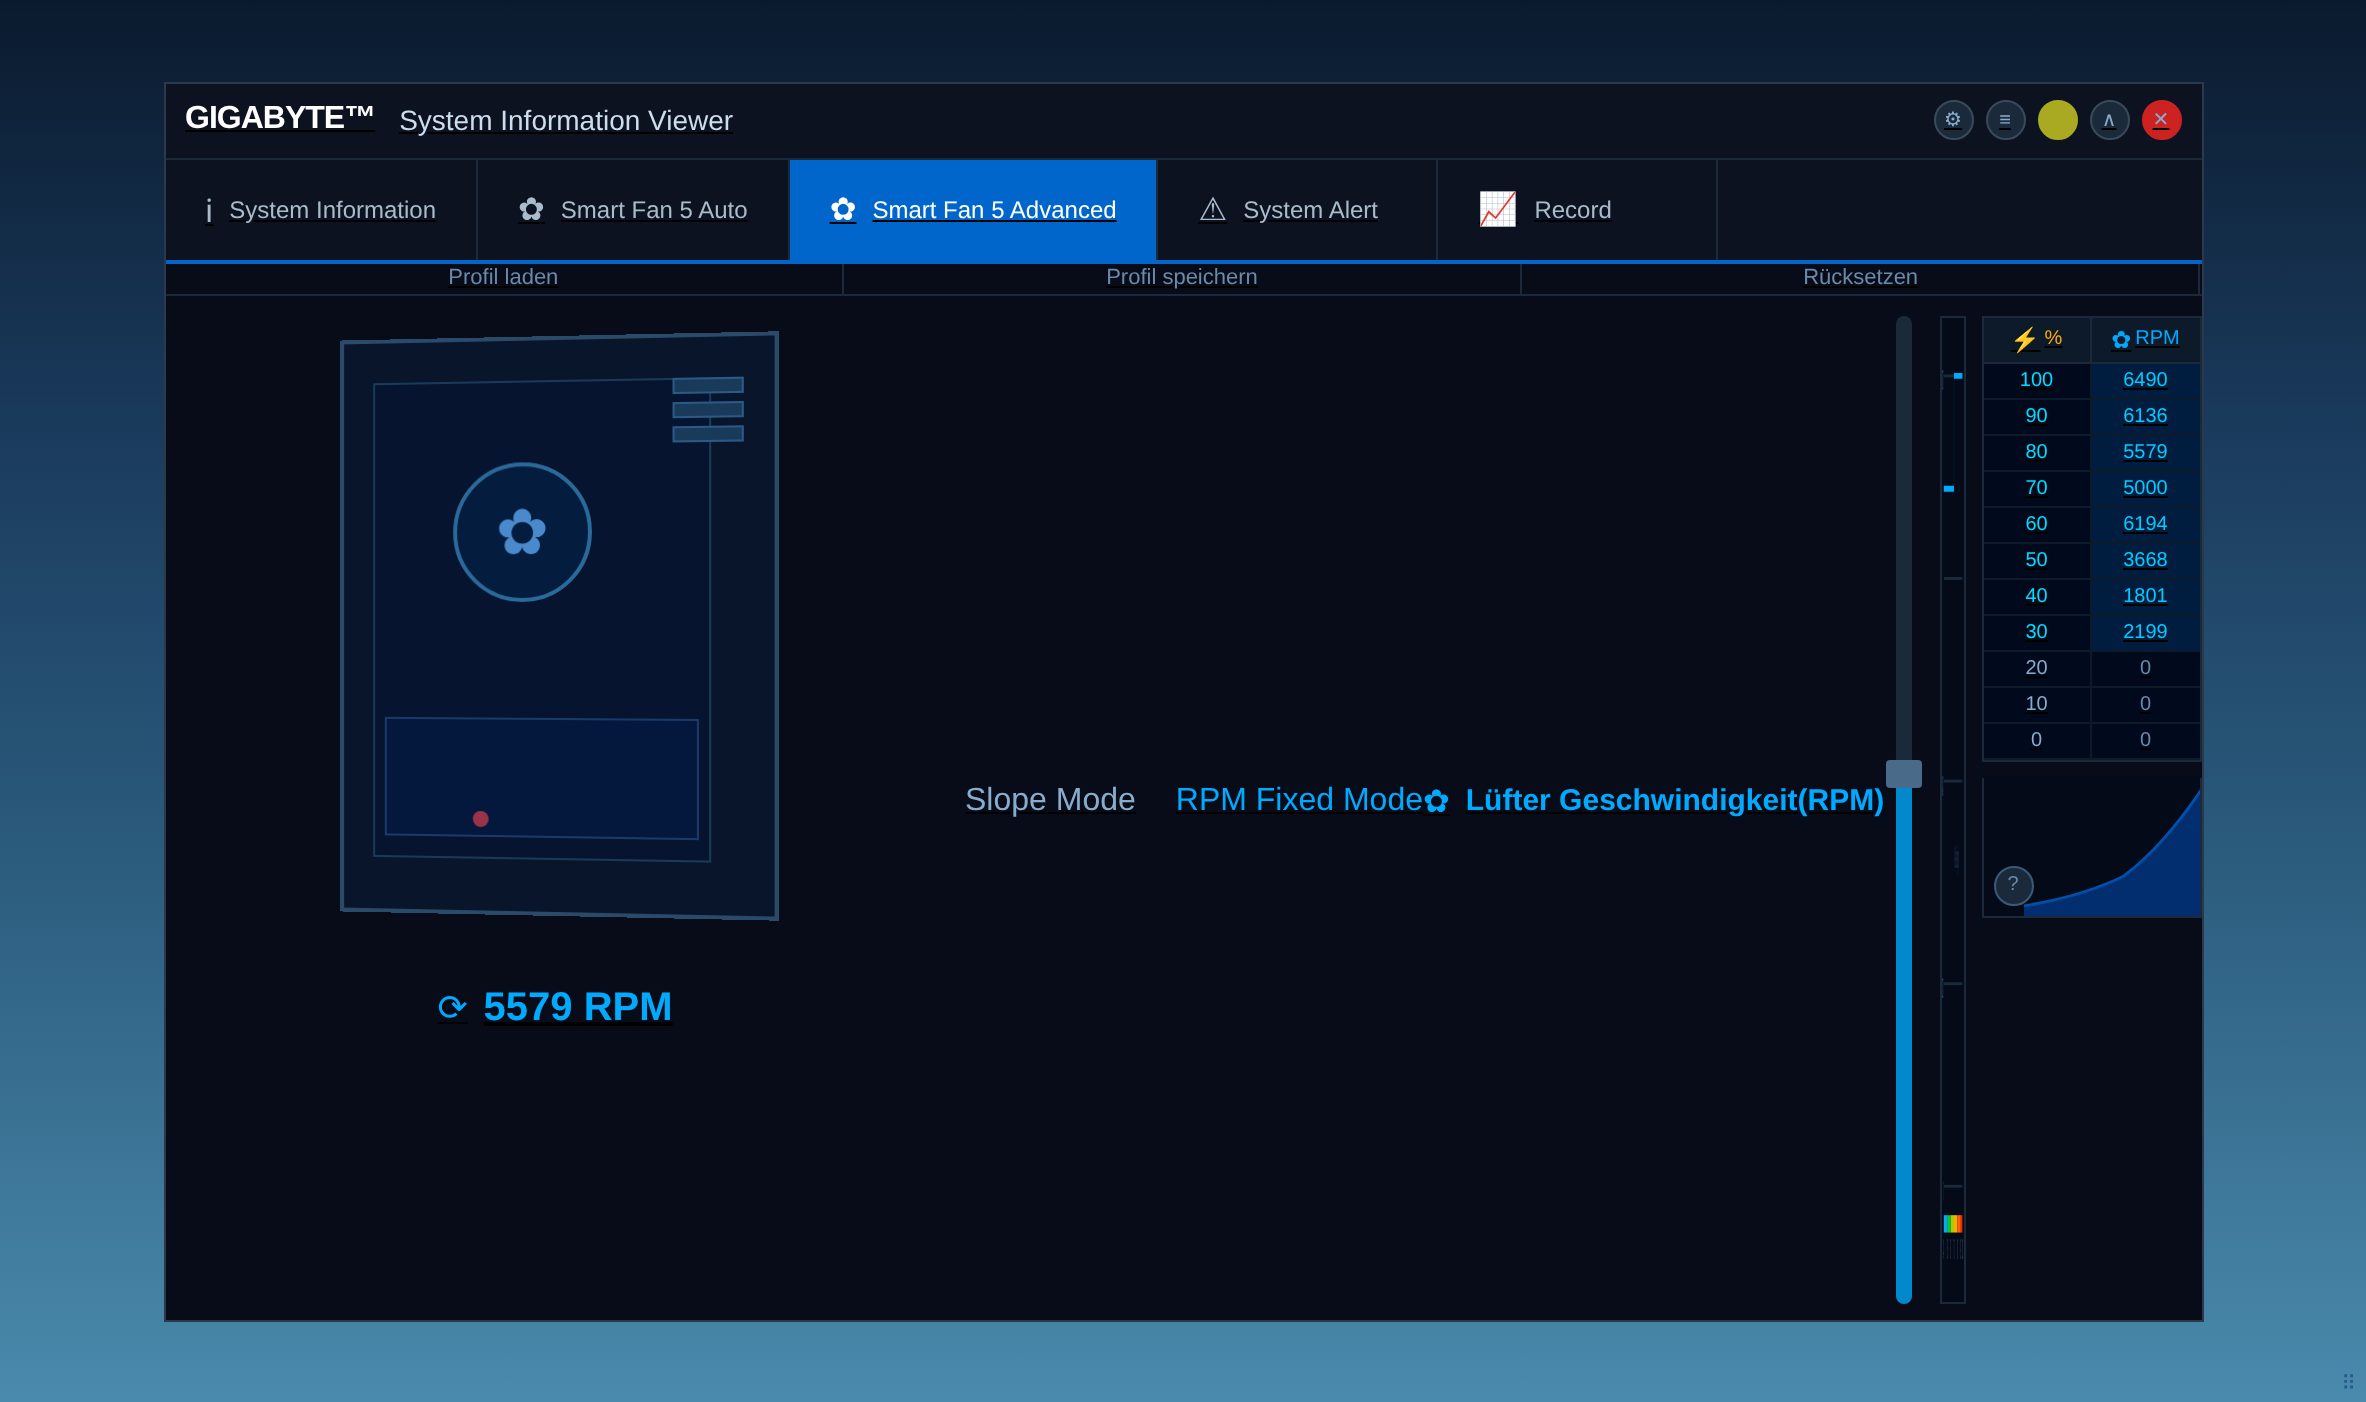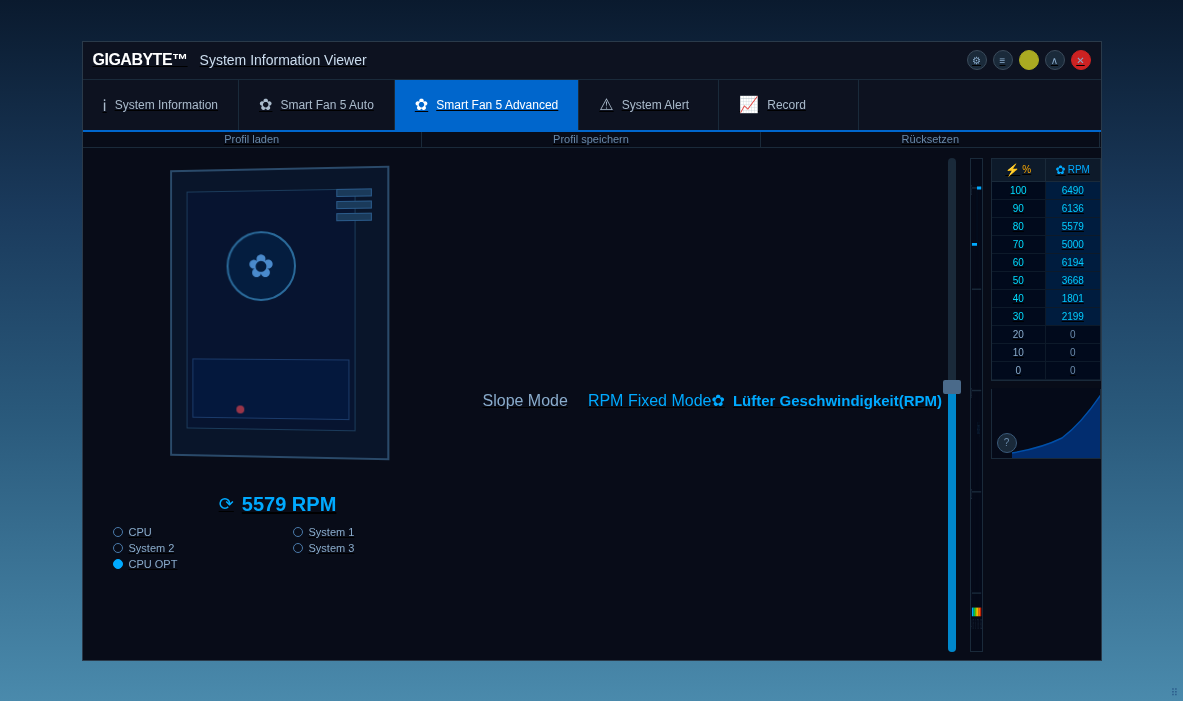--- a/index.html
+++ b/index.html
@@ -443,42 +443,20 @@
             <div class="drive-bay"></div>
           </div>
         </div>
       </div>
 
       <div class="rpm-display">
         <span class="rpm-icon">⟳</span>
         <span class="rpm-value">5579 RPM</span>
       </div>
 
-      <div class="fan-list">
-        <div class="fan-item">
-          <div class="fan-dot-indicator"></div>
-          <span>CPU</span>
-        </div>
-        <div class="fan-item">
-          <div class="fan-dot-indicator"></div>
-          <span>System 1</span>
-        </div>
-        <div class="fan-item">
-          <div class="fan-dot-indicator"></div>
-          <span>System 2</span>
-        </div>
-        <div class="fan-item">
-          <div class="fan-dot-indicator"></div>
-          <span>System 3</span>
-        </div>
-        <div class="fan-item">
-          <div class="fan-dot-indicator active"></div>
-          <span>CPU OPT</span>
-        </div>
-      </div>
     </div>
 
     <div class="right-panel">
 
       <div class="mode-selector">
         <span class="mode-btn">Slope Mode</span>
         <span class="mode-btn active">RPM Fixed Mode</span>
       </div>
 
       <div class="chart-title">

